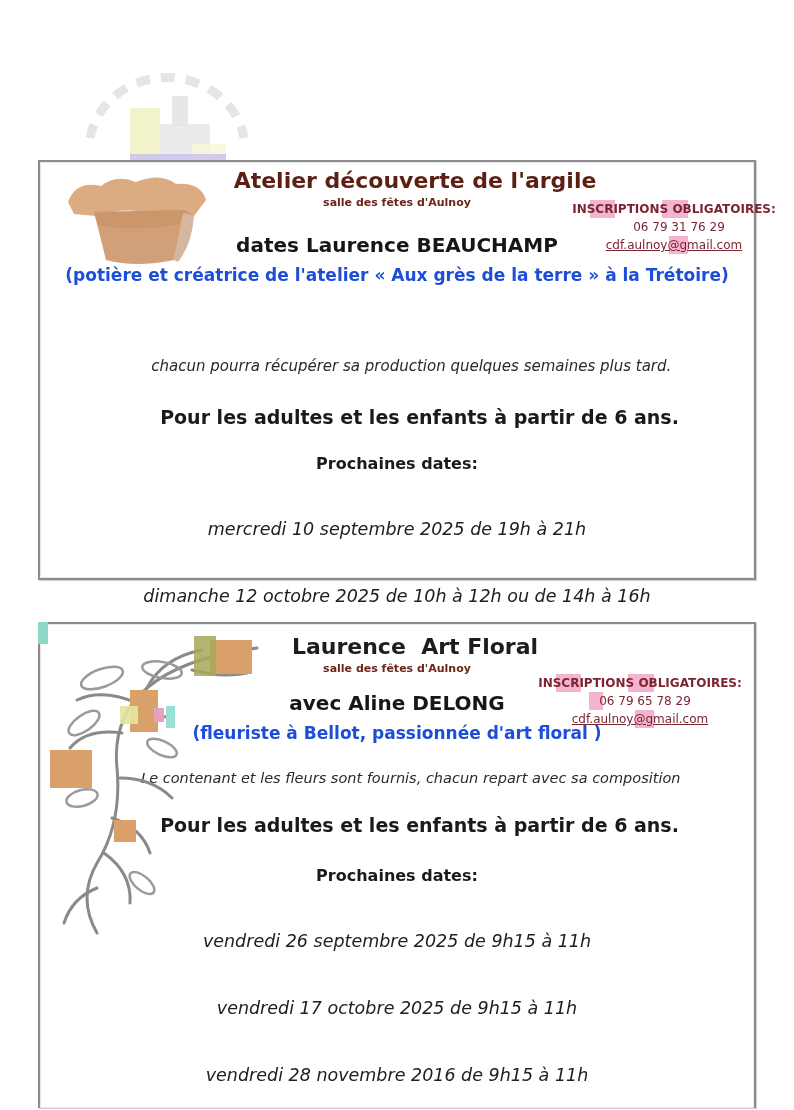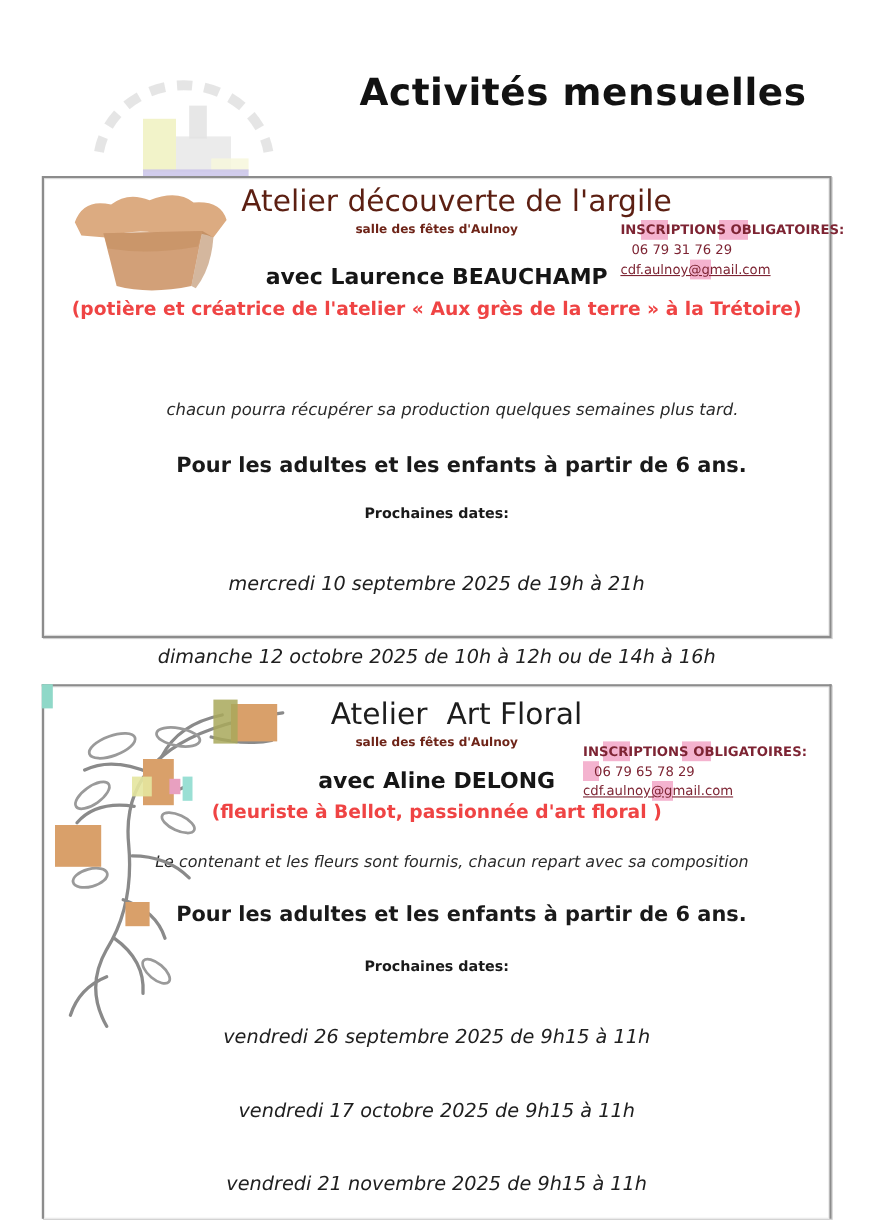--- a/index.html
+++ b/index.html
@@ -57,22 +57,22 @@
   .floral-art {
     position: absolute;
     left: 2px; top: 4px;
     width: 232px; height: 332px;
     pointer-events: none;
   }
   
   .centered { text-align: center; white-space: pre-wrap; }
   .w-title {
     margin-top: 6px;
-    font-size: 27px;
-    font-weight: 400;
+    font-size: 22px;
+    font-weight: 700;
     padding-left: 36px;
   }
   .w-title-argile { color: #5c1f12; }
   .w-title-floral { color: #1d1d1d; margin-top: 10px; }
   .w-venue {
     margin-top: 3px;
     font-size: 11px;
     font-weight: 700;
     color: #6e2418;
   }
@@ -80,40 +80,40 @@
     margin-top: 24px;
     font-size: 20px;
     font-weight: 700;
     color: #161616;
   }
   .wbox2 .w-with { margin-top: 16px; }
   .w-subtitle {
     margin-top: 8px;
     font-size: 17px;
     font-weight: 700;
-    color: #ef4444;
+    color: #1d4ed8;
   }
   .w-note {
     margin-top: 6px;
     font-size: 15px;
     font-style: italic;
     color: #2a2a2a;
     line-height: 1.45;
   }
   .wbox2 .w-note { margin-top: 4px; font-size: 14.5px; }
   .w-audience {
     margin-top: 6px;
     font-size: 19px;
     font-weight: 700;
     padding-left: 45px;
   }
   .wbox2 .w-audience { margin-top: 4px; }
   .w-dates-label {
     margin-top: 26px;
-    font-size: 13px;
+    font-size: 16px;
     font-weight: 700;
   }
   .wbox2 .w-dates-label { margin-top: 30px; }
   .w-dates {
     margin-top: 4px;
     list-style: none;
   }
   .w-dates li {
     font-size: 17.5px;
     font-style: italic;
@@ -134,21 +134,21 @@
     font-size: 22px;
     font-weight: 700;
   }
   
   .inscriptions {
     position: absolute;
     width: 220px;
     font-size: 12px;
     color: #7d2433;
     line-height: 1.5;
-    text-align: left;
+    text-align: center;
   }
   .wbox1 .inscriptions { left: 524px; top: 38px; }
   .wbox2 .inscriptions { left: 490px; top: 50px; }
   .ins-label {
     display: inline-block;
     font-weight: 700;
     background: linear-gradient(90deg,
       transparent 0% 9%, #f4b3cf 9% 21%,
       transparent 21% 44%, #f4b3cf 44% 57%,
       transparent 57% 100%);
@@ -175,42 +175,41 @@
     <svg viewBox="0 0 190 124" width="190" height="124">
       <path d="M18,98 A78,72 0 0 1 172,98" fill="none" stroke="#dcdcdc" stroke-width="9" stroke-dasharray="14 11" opacity="0.85"></path>
       <rect x="58" y="68" width="30" height="48" fill="#eef0b8" opacity="0.9"></rect>
       <rect x="88" y="84" width="50" height="32" fill="#e4e4e4" opacity="0.9"></rect>
       <rect x="100" y="56" width="16" height="30" fill="#e0e0e0" opacity="0.9"></rect>
       <rect x="120" y="104" width="34" height="12" fill="#f6f6d8" opacity="0.9"></rect>
       <rect x="58" y="114" width="96" height="9" fill="#c3bce5" opacity="0.9"></rect>
     </svg>
   </div>
 
-  <h1 class="page-title">Activités mensuelles</h1>
 
   <section class="wbox wbox1">
 
     <div class="pot-art">
       <svg viewBox="0 0 160 96" width="160" height="96">
         <path d="M12,30 Q20,8 45,14 Q60,2 80,10 Q105,0 120,12 Q145,10 150,28 L138,44 Q120,36 95,42 Q70,34 40,44 L18,42 Z" fill="#dcab81"></path>
         <path d="M38,40 L128,38 L118,88 Q80,96 50,88 Z" fill="#d2a078"></path>
         <path d="M38,40 L128,38 L124,52 Q80,60 42,54 Z" fill="#c48f60" opacity="0.6"></path>
         <path d="M118,88 L128,38 L138,44 Q136,72 122,90 Z" fill="#b07c4e" opacity="0.55"></path>
       </svg>
     </div>
 
     <div class="inscriptions">
       <span class="ins-label">INSCRIPTIONS OBLIGATOIRES:</span>
       <span class="ins-phone">06 79 31 76 29</span>
       <span class="ins-email">cdf.aulnoy@gmail.com</span>
     </div>
 
     <h2 class="centered w-title w-title-argile">Atelier découverte de l'argile</h2>
     <div class="centered w-venue">salle des fêtes d'Aulnoy</div>
-    <div class="centered w-with">avec Laurence BEAUCHAMP</div>
+    <div class="centered w-with">dates Laurence BEAUCHAMP</div>
     <div class="centered w-subtitle">(potière et créatrice de l'atelier « Aux grès de la terre » à la Trétoire)</div>
     <div class="centered w-note">
       <br>
       <span>chacun pourra récupérer sa production quelques semaines plus tard.</span>
     </div>
     <div class="centered w-audience">Pour les adultes et les enfants à partir de 6 ans.</div>
     <div class="centered w-dates-label">Prochaines dates:</div>
     <ul class="w-dates centered">
       <li>mercredi 10 septembre 2025 de 19h à 21h</li>
       <li>dimanche 12 octobre 2025 de 10h à 12h ou de 14h à 16h</li>
@@ -258,31 +257,31 @@
         <rect x="72" y="192" width="22" height="22" fill="#d9a06a"></rect>
       </svg>
     </div>
 
     <div class="inscriptions">
       <span class="ins-label">INSCRIPTIONS OBLIGATOIRES:</span>
       <span class="ins-phone">06 79 65 78 29</span><br>
       <span class="ins-email">cdf.aulnoy@gmail.com</span>
     </div>
 
-    <h2 class="centered w-title w-title-floral">Atelier  Art Floral</h2>
+    <h2 class="centered w-title w-title-floral">Laurence  Art Floral</h2>
     <div class="centered w-venue">salle des fêtes d'Aulnoy</div>
     <div class="centered w-with">avec Aline DELONG</div>
     <div class="centered w-subtitle">(fleuriste à Bellot, passionnée d'art floral )</div>
     <div class="centered w-note">
       <span>Le contenant et les fleurs sont fournis, chacun repart avec sa composition</span>
     </div>
     <div class="centered w-audience">Pour les adultes et les enfants à partir de 6 ans.</div>
     <div class="centered w-dates-label">Prochaines dates:</div>
     <ul class="w-dates centered">
       <li>vendredi 26 septembre 2025 de 9h15 à 11h</li>
       <li>vendredi 17 octobre 2025 de 9h15 à 11h</li>
-      <li>vendredi 21 novembre 2025 de 9h15 à 11h</li>
+      <li>vendredi 28 novembre 2016 de 9h15 à 11h</li>
       
     </ul>
 
   </section>
 
 </div>
 
 </body></html>

